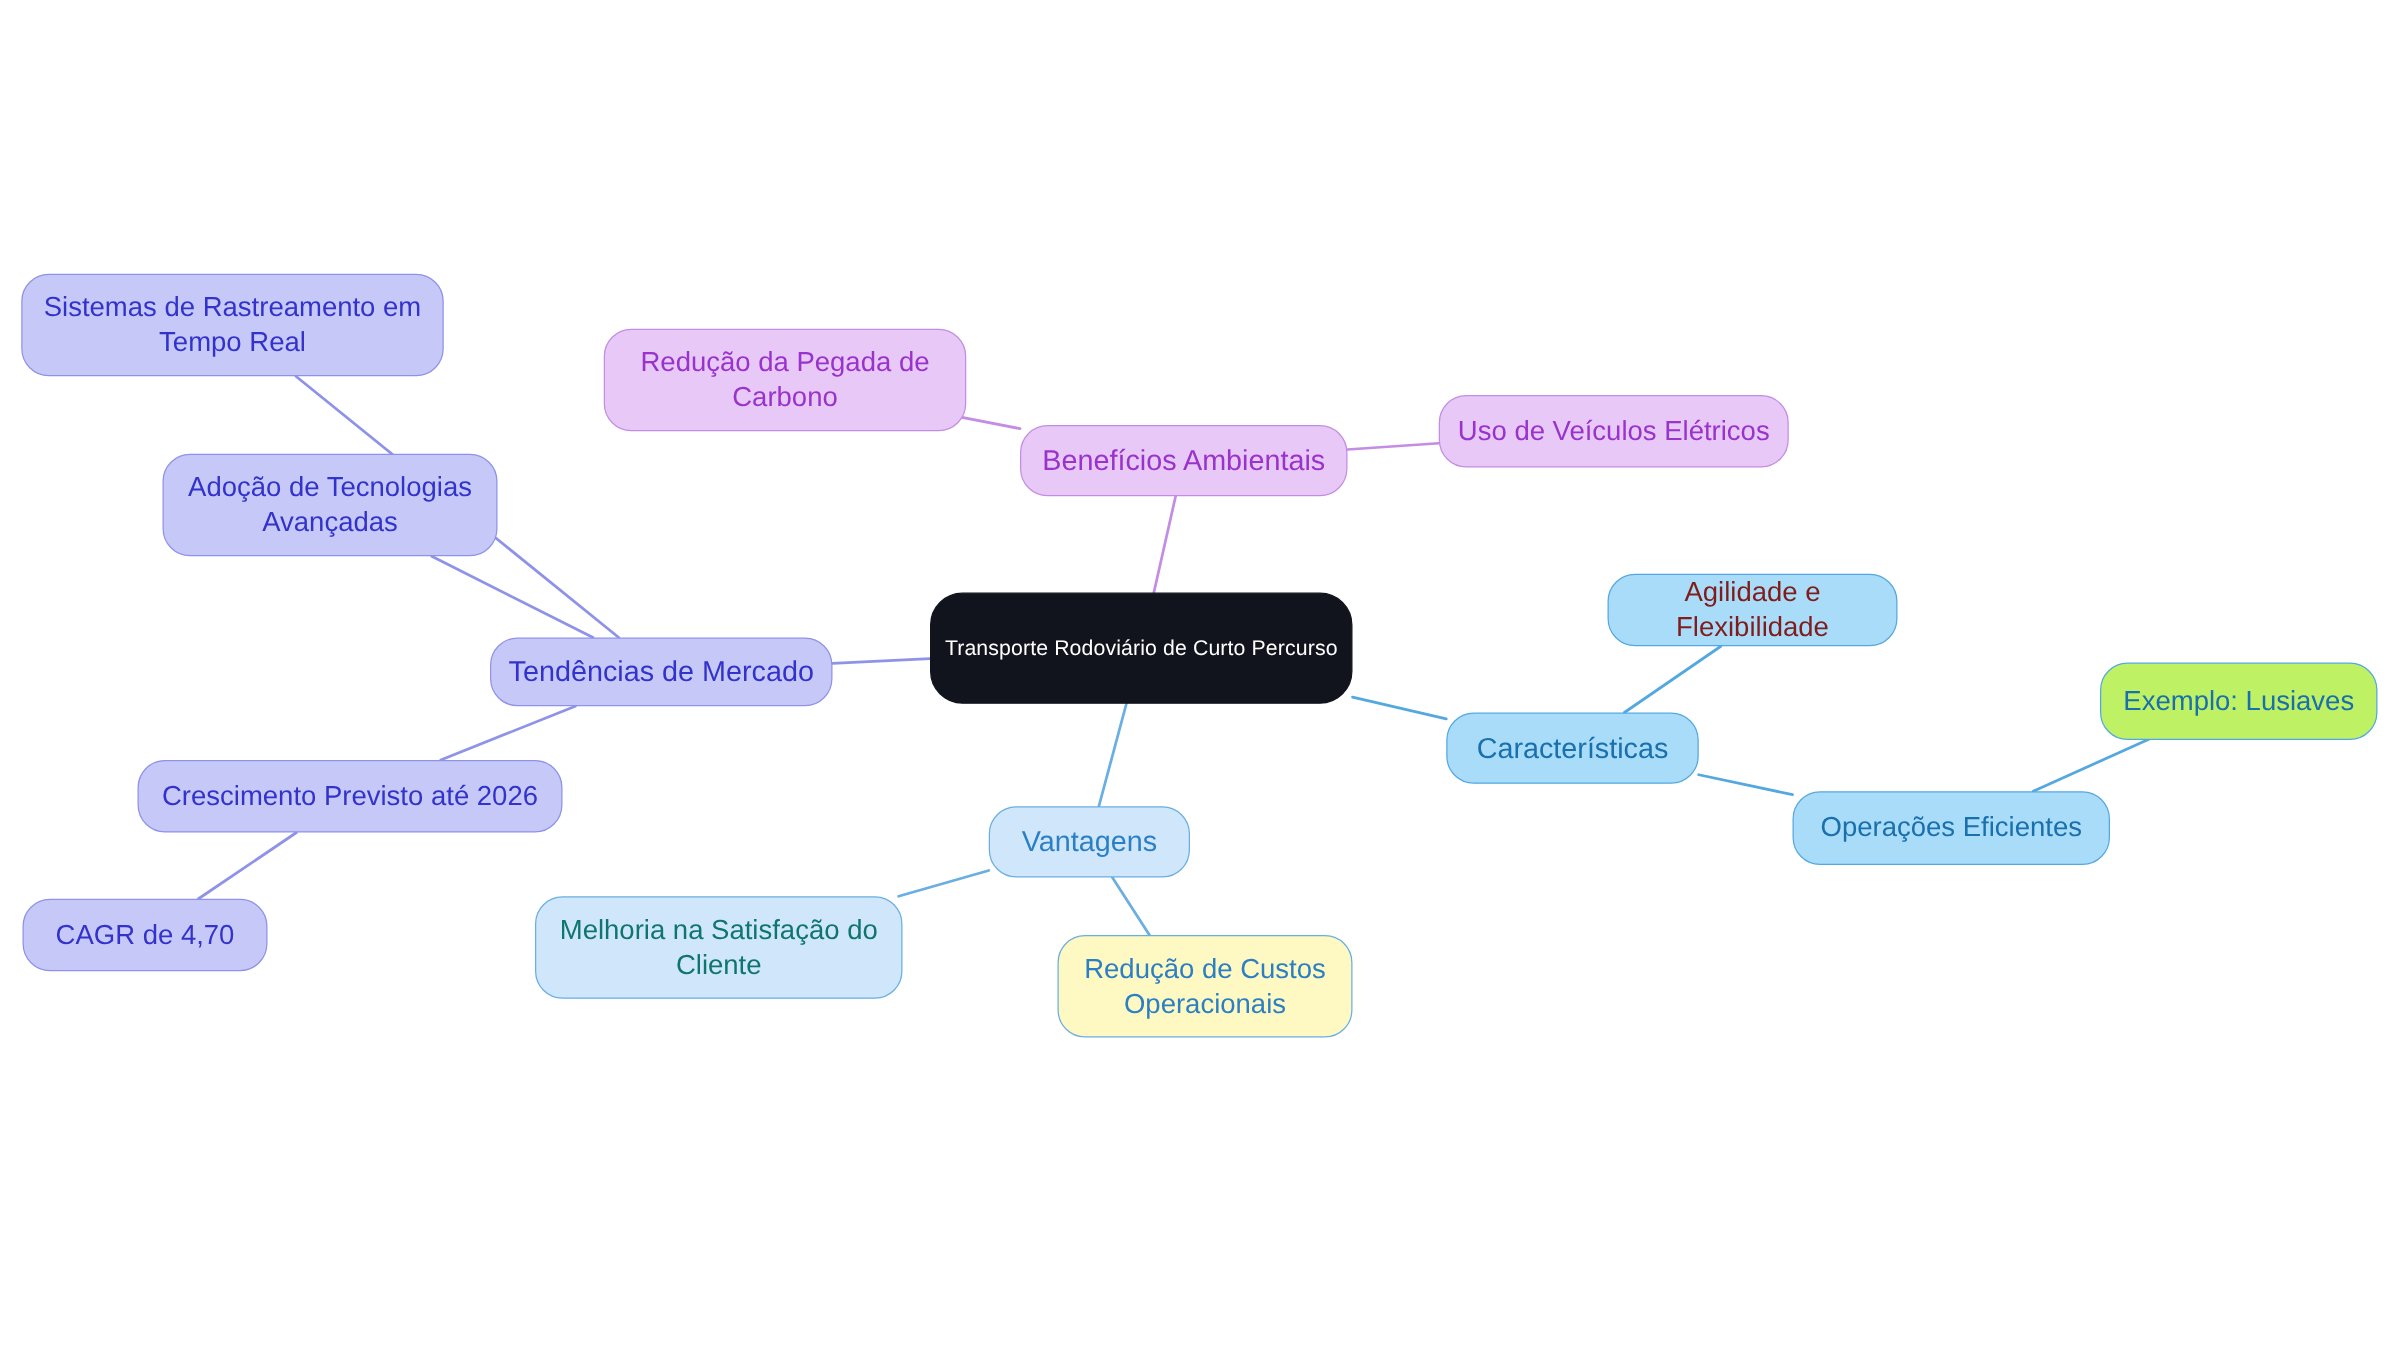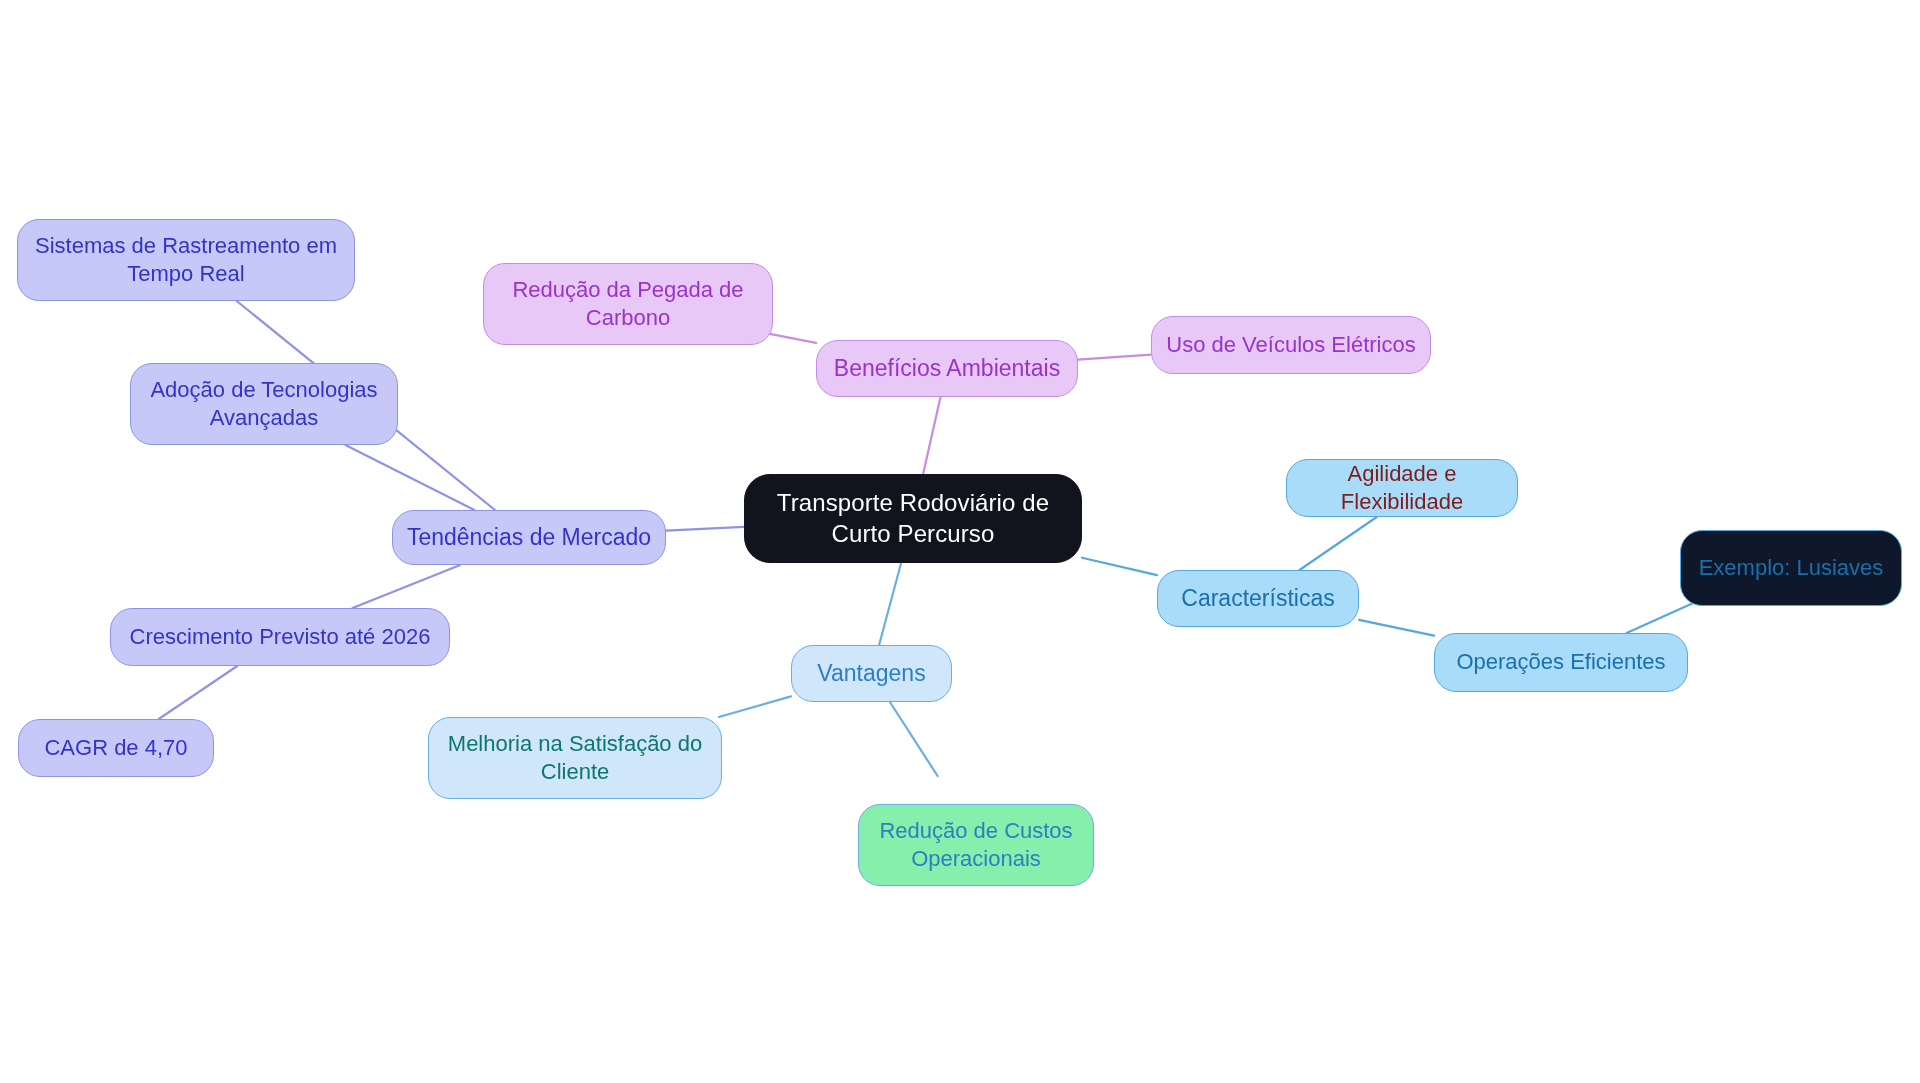--- a/index.html
+++ b/index.html
@@ -38,21 +38,21 @@
     border-radius: 22px;
     border-style: solid;
     border-width: 1.5px;
     line-height: 1.28;
     padding: 4px 0;
     white-space: pre-line;
   }
   .node.root {
     border-radius: 26px;
     border-width: 1px;
-    font-size: 24px;
+    font-size: 17px;
     letter-spacing: 0.1px;
   }
   .node.branch {
     font-size: 23px;
   }
   .node.leaf {
     font-size: 22px;
   }
 </style>
 </head>
@@ -85,20 +85,20 @@
 Avançadas</div>
       <div class="node leaf" style="left: 110px; top: 608px; width: 340px; height: 58px; background: rgb(198, 201, 248); border-color: rgb(142, 146, 232); color: rgb(51, 51, 204);">Crescimento Previsto até 2026</div>
       <div class="node leaf" style="left: 18px; top: 719px; width: 196px; height: 58px; background: rgb(198, 201, 248); border-color: rgb(142, 146, 232); color: rgb(51, 51, 204);">CAGR de 4,70</div>
       <div class="node branch" style="left: 816px; top: 340px; width: 262px; height: 57px; background: rgb(231, 200, 247); border-color: rgb(196, 141, 228); color: rgb(153, 51, 204);">Benefícios Ambientais</div>
       <div class="node leaf" style="left: 483px; top: 263px; width: 290px; height: 82px; background: rgb(231, 200, 247); border-color: rgb(196, 141, 228); color: rgb(153, 51, 204);">Redução da Pegada de
 Carbono</div>
       <div class="node leaf" style="left: 1151px; top: 316px; width: 280px; height: 58px; background: rgb(231, 200, 247); border-color: rgb(196, 141, 228); color: rgb(153, 51, 204);">Uso de Veículos Elétricos</div>
       <div class="node branch" style="left: 1157px; top: 570px; width: 202px; height: 57px; background: rgb(169, 220, 248); border-color: rgb(84, 168, 224); color: rgb(26, 111, 173);">Características</div>
       <div class="node leaf" style="left: 1286px; top: 459px; width: 232px; height: 58px; background: rgb(169, 220, 248); border-color: rgb(84, 168, 224); color: #7f1d1d;">Agilidade e Flexibilidade</div>
       <div class="node leaf" style="left: 1434px; top: 633px; width: 254px; height: 59px; background: rgb(169, 220, 248); border-color: rgb(84, 168, 224); color: rgb(26, 111, 173);">Operações Eficientes</div>
-      <div class="node leaf" style="left: 1680px; top: 530px; width: 222px; height: 76px; background: #0f172a; border-color: rgb(84, 168, 224); color: rgb(26, 111, 173);">Exemplo: Lusiaves</div>
+      <div class="node leaf" style="left: 1680px; top: 530px; width: 222px; height: 62px; background: #bef264; border-color: rgb(84, 168, 224); color: rgb(26, 111, 173);">Exemplo: Lusiaves</div>
       <div class="node branch" style="left: 791px; top: 645px; width: 161px; height: 57px; background: rgb(207, 230, 251); border-color: rgb(106, 174, 226); color: rgb(43, 127, 196);">Vantagens</div>
       <div class="node leaf" style="left: 428px; top: 717px; width: 294px; height: 82px; background: rgb(207, 230, 251); border-color: rgb(106, 174, 226); color: #0f766e;">Melhoria na Satisfação do
 Cliente</div>
-      <div class="node leaf" style="left: 846px; top: 804px; width: 236px; height: 82px; background: #86efac; border-color: rgb(106, 174, 226); color: rgb(43, 127, 196); margin-left: 12px;">Redução de Custos
+      <div class="node leaf" style="left: 846px; top: 748px; width: 236px; height: 82px; background: #fef9c3; border-color: rgb(106, 174, 226); color: rgb(43, 127, 196);">Redução de Custos
 Operacionais</div>
     </div>
 </div>
 
 </body></html>

